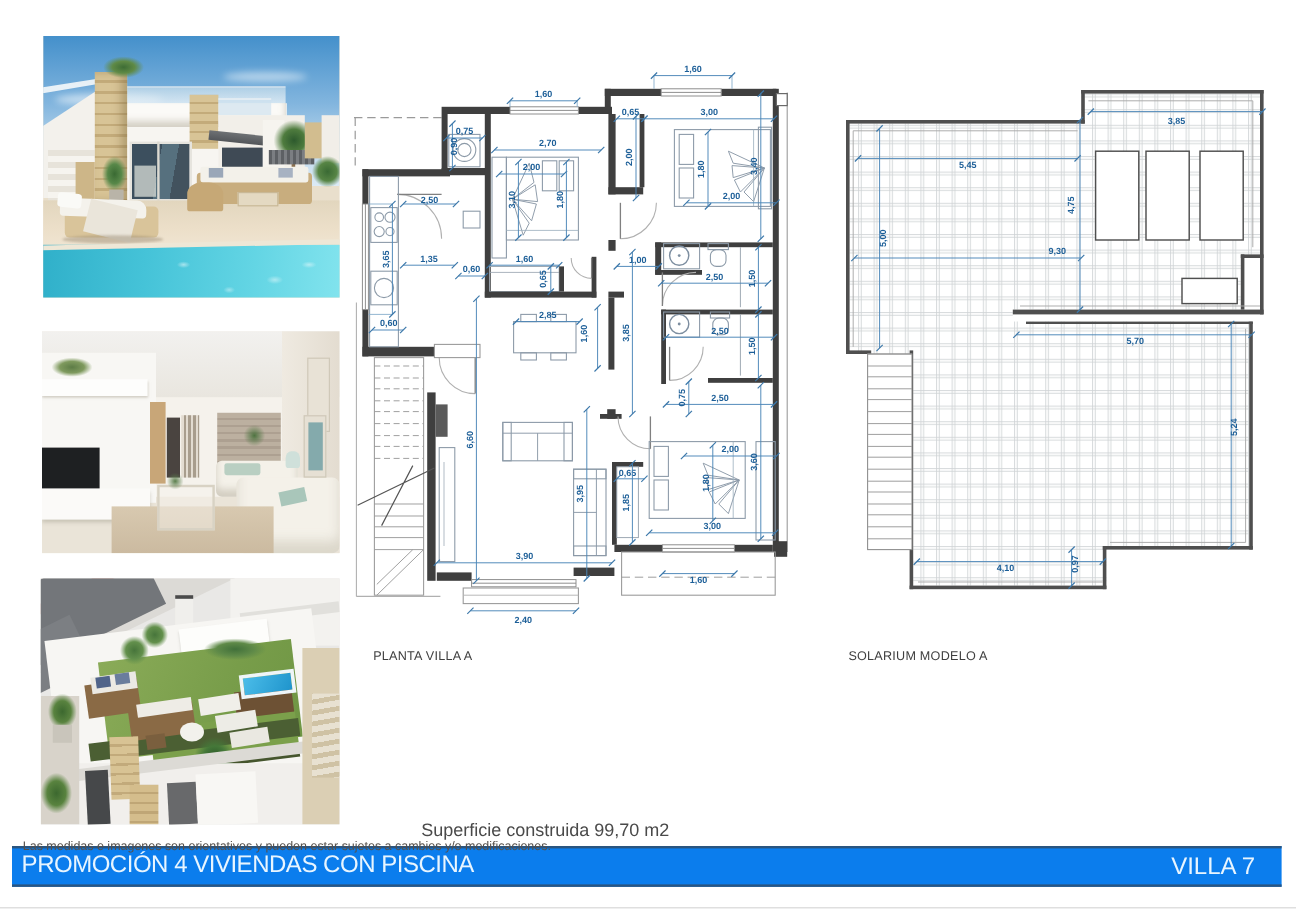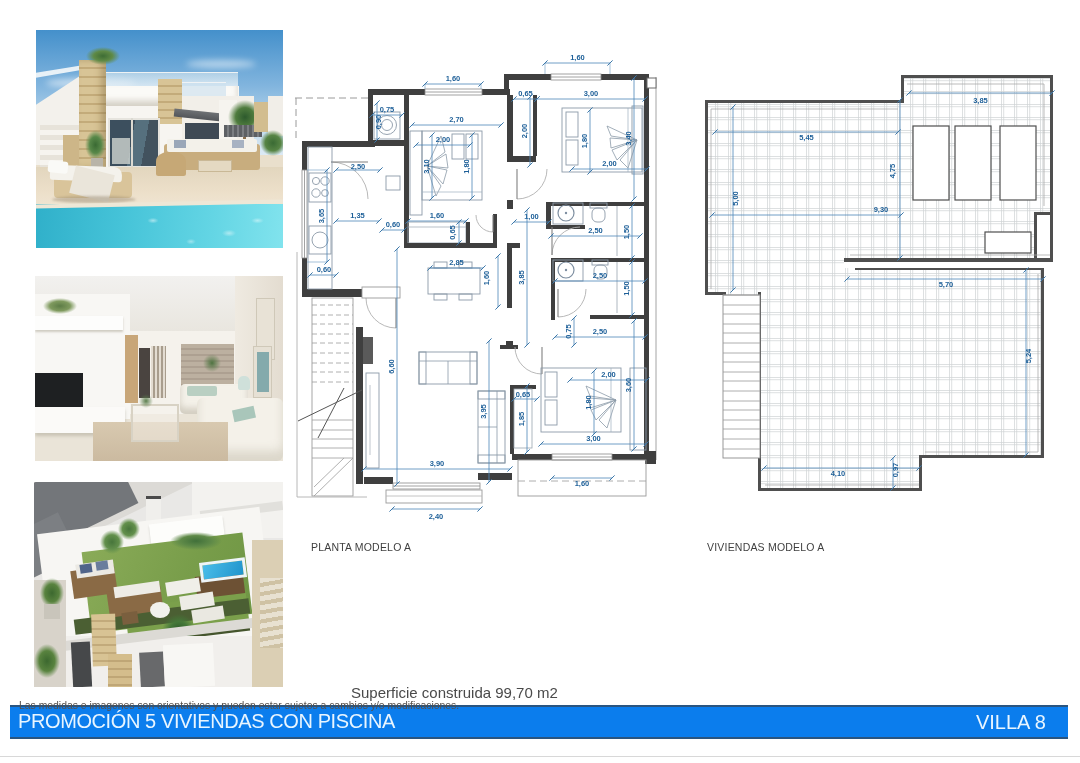--- a/index.html
+++ b/index.html
@@ -639,28 +639,28 @@
       <line x1="1023.4" y1="272.6" x2="1028.6" y2="267.4" stroke="#3c78aa" stroke-width="1"></line>
       <line x1="1023.4" y1="457.6" x2="1028.6" y2="452.4" stroke="#3c78aa" stroke-width="1"></line>
       <text x="1031" y="356" font-size="7.5" fill="#1d5f98" font-weight="bold" text-anchor="middle" transform="rotate(-90 1031 356)">5,24</text>
       <line x1="893" y1="458" x2="893" y2="488" stroke="#4b86b8" stroke-width="0.8"></line>
       <line x1="890.4" y1="460.6" x2="895.6" y2="455.4" stroke="#3c78aa" stroke-width="1"></line>
       <line x1="890.4" y1="490.6" x2="895.6" y2="485.4" stroke="#3c78aa" stroke-width="1"></line>
       <text x="898" y="470" font-size="7.5" fill="#1d5f98" font-weight="bold" text-anchor="middle" transform="rotate(-90 898 470)">0,97</text>
     </g>
 </svg>
 
-<div class="abs" style="left:311px;top:541px;font-size:10.5px;color:#3f3f3f;letter-spacing:0.2px">PLANTA MODELO A</div>
-
-<div class="abs" style="left:707px;top:541px;font-size:10.5px;color:#3f3f3f;letter-spacing:0.2px">VIVIENDAS MODELO A</div>
+<div class="abs" style="left:311px;top:541px;font-size:10.5px;color:#3f3f3f;letter-spacing:0.2px">PLANTA VILLA A</div>
+
+<div class="abs" style="left:707px;top:541px;font-size:10.5px;color:#3f3f3f;letter-spacing:0.2px">SOLARIUM MODELO A</div>
 
 <div class="abs" style="left:351px;top:684px;font-size:15px;color:#4a4a4a">Superficie construida 99,70 m2</div>
 
 <div class="abs" style="left:10px;top:705px;width:1058px;height:34px;background:#0b7ded;border-top:2px solid #2a5580;border-bottom:2px solid #2a5580">
 
-  <div class="abs" style="left:8px;top:3px;font-size:20px;letter-spacing:-0.4px;color:#e8f5ff">PROMOCIÓN 5 VIVIENDAS CON PISCINA</div>
-
-  <div class="abs" style="right:22px;top:4px;font-size:20px;color:#e8f5ff">VILLA 8</div>
+  <div class="abs" style="left:8px;top:3px;font-size:20px;letter-spacing:-0.4px;color:#e8f5ff">PROMOCIÓN 4 VIVIENDAS CON PISCINA</div>
+
+  <div class="abs" style="right:22px;top:4px;font-size:20px;color:#e8f5ff">VILLA 7</div>
 </div>
 
 <div class="abs" style="left:19px;top:700px;font-size:10.4px;color:#55504c">Las medidas e imagenes son orientativos y pueden estar sujetos a cambios y/o modificaciones.</div>
 
 <div class="abs" style="left:0;top:756px;width:1080px;height:1px;background:#d8d8d8"></div>
 
 </body></html>

